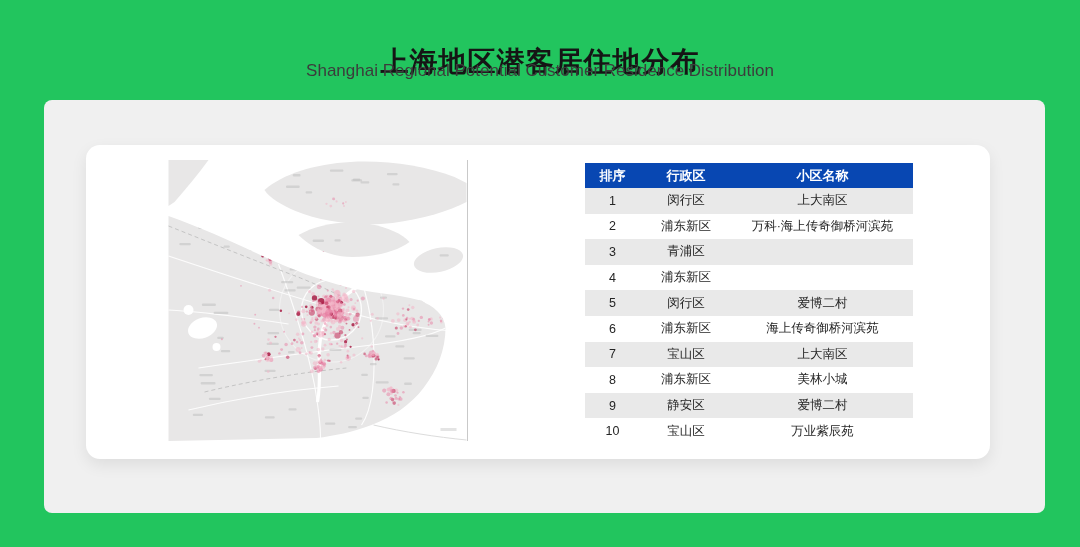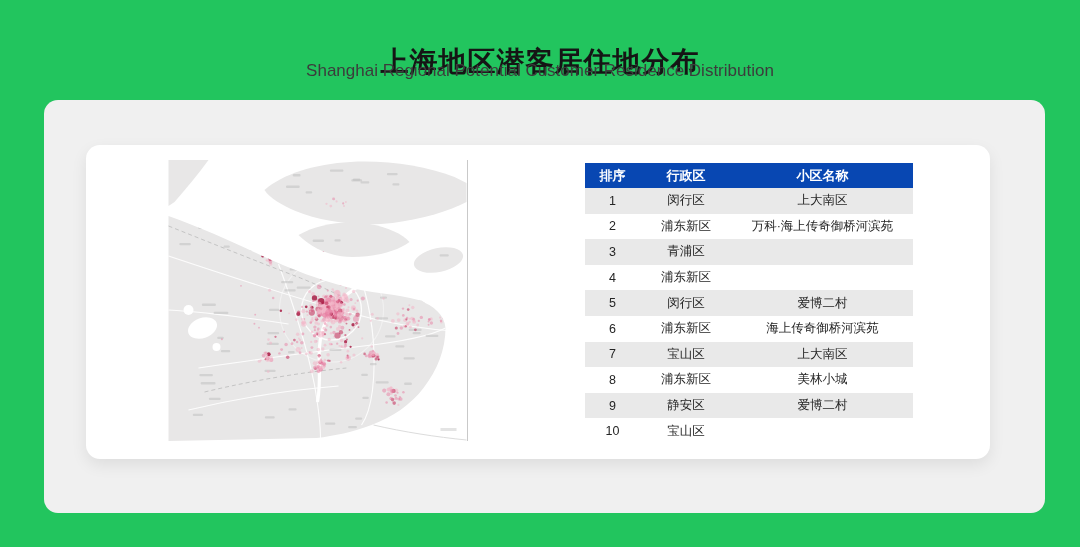--- a/index.html
+++ b/index.html
@@ -3,21 +3,21 @@
 <meta charset="utf-8">
 <style>
   html,body{margin:0;padding:0;background:#fff;}
   .stage{position:relative;width:1080px;height:547px;background:#22c55e;overflow:hidden;
          font-family:"Liberation Sans","DejaVu Sans",sans-serif;}
   .page-title{position:absolute;top:24px;left:0;right:0;text-align:center;
               font-size:28px;font-weight:800;color:#151515;letter-spacing:1px;}
   .page-subtitle{position:absolute;top:61px;left:0;right:0;text-align:center;
                  font-size:17px;color:#3c3c3c;}
   .panel{position:absolute;left:44px;top:100px;width:1001px;height:413px;
-         background:#F0F0F0;border-radius:14px;}
+         background:#F0F0F0;border-radius:8px;}
   .card{position:absolute;left:42px;top:45px;width:904px;height:314px;background:#fff;
         border-radius:14px;box-shadow:0 6px 16px rgba(0,0,0,.08);}
   .map-wrap{position:absolute;left:82px;top:15px;width:299px;height:281px;
             border-right:1px solid #c9c9c9;}
   .table-wrap{position:absolute;left:499px;top:18px;width:328px;height:281px;}
   .thead{display:flex;height:25px;background:#0847B2;color:#fff;font-weight:bold;font-size:13px;}
   .cell{display:flex;align-items:center;justify-content:center;overflow:hidden;white-space:nowrap;}
   .col-rank{width:55px;}
   .col-district{width:92px;}
   .col-community{flex:1;}
@@ -814,19 +814,20 @@
               <div class="cell col-community">美林小城</div>
             </div>
             <div class="trow alt">
               <div class="cell col-rank">9</div>
               <div class="cell col-district">静安区</div>
               <div class="cell col-community">爱博二村</div>
             </div>
             <div class="trow">
               <div class="cell col-rank">10</div>
               <div class="cell col-district">宝山区</div>
+              <div class="cell col-community">万业紫辰苑</div>
             </div>
           </div>
       </div>
 
     </div>
   </div>
 </div>
 
 </body></html>

